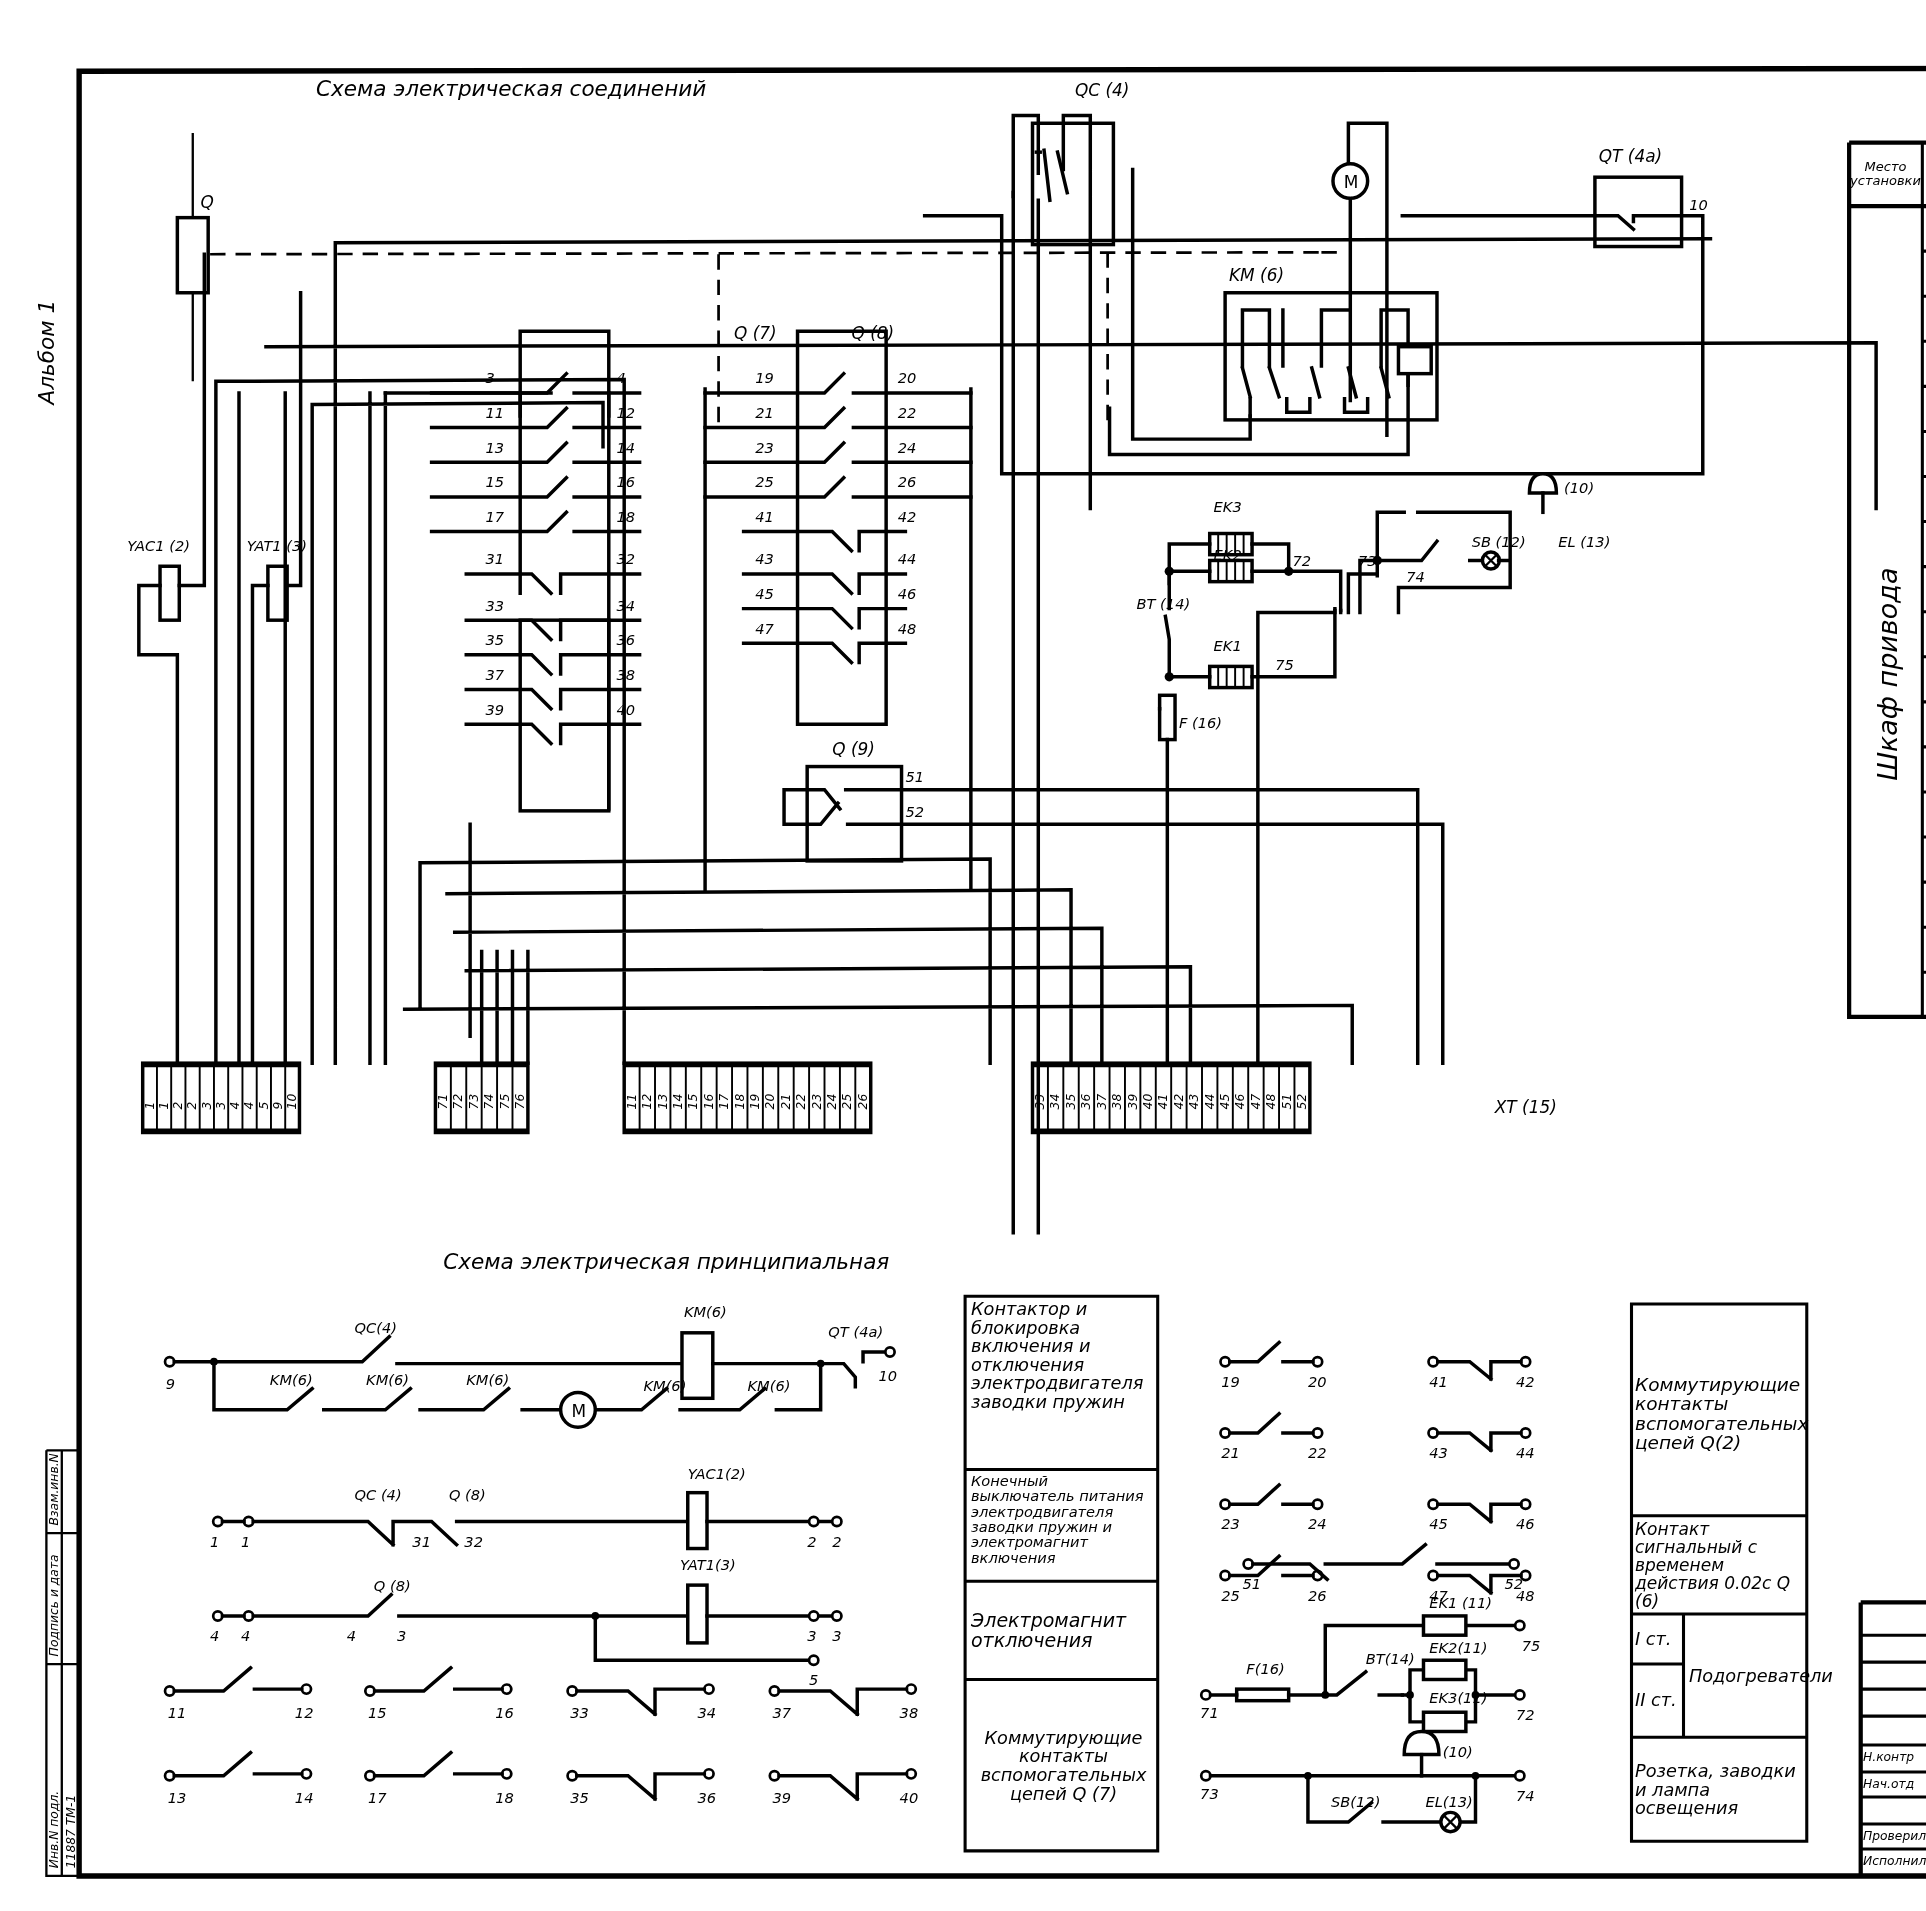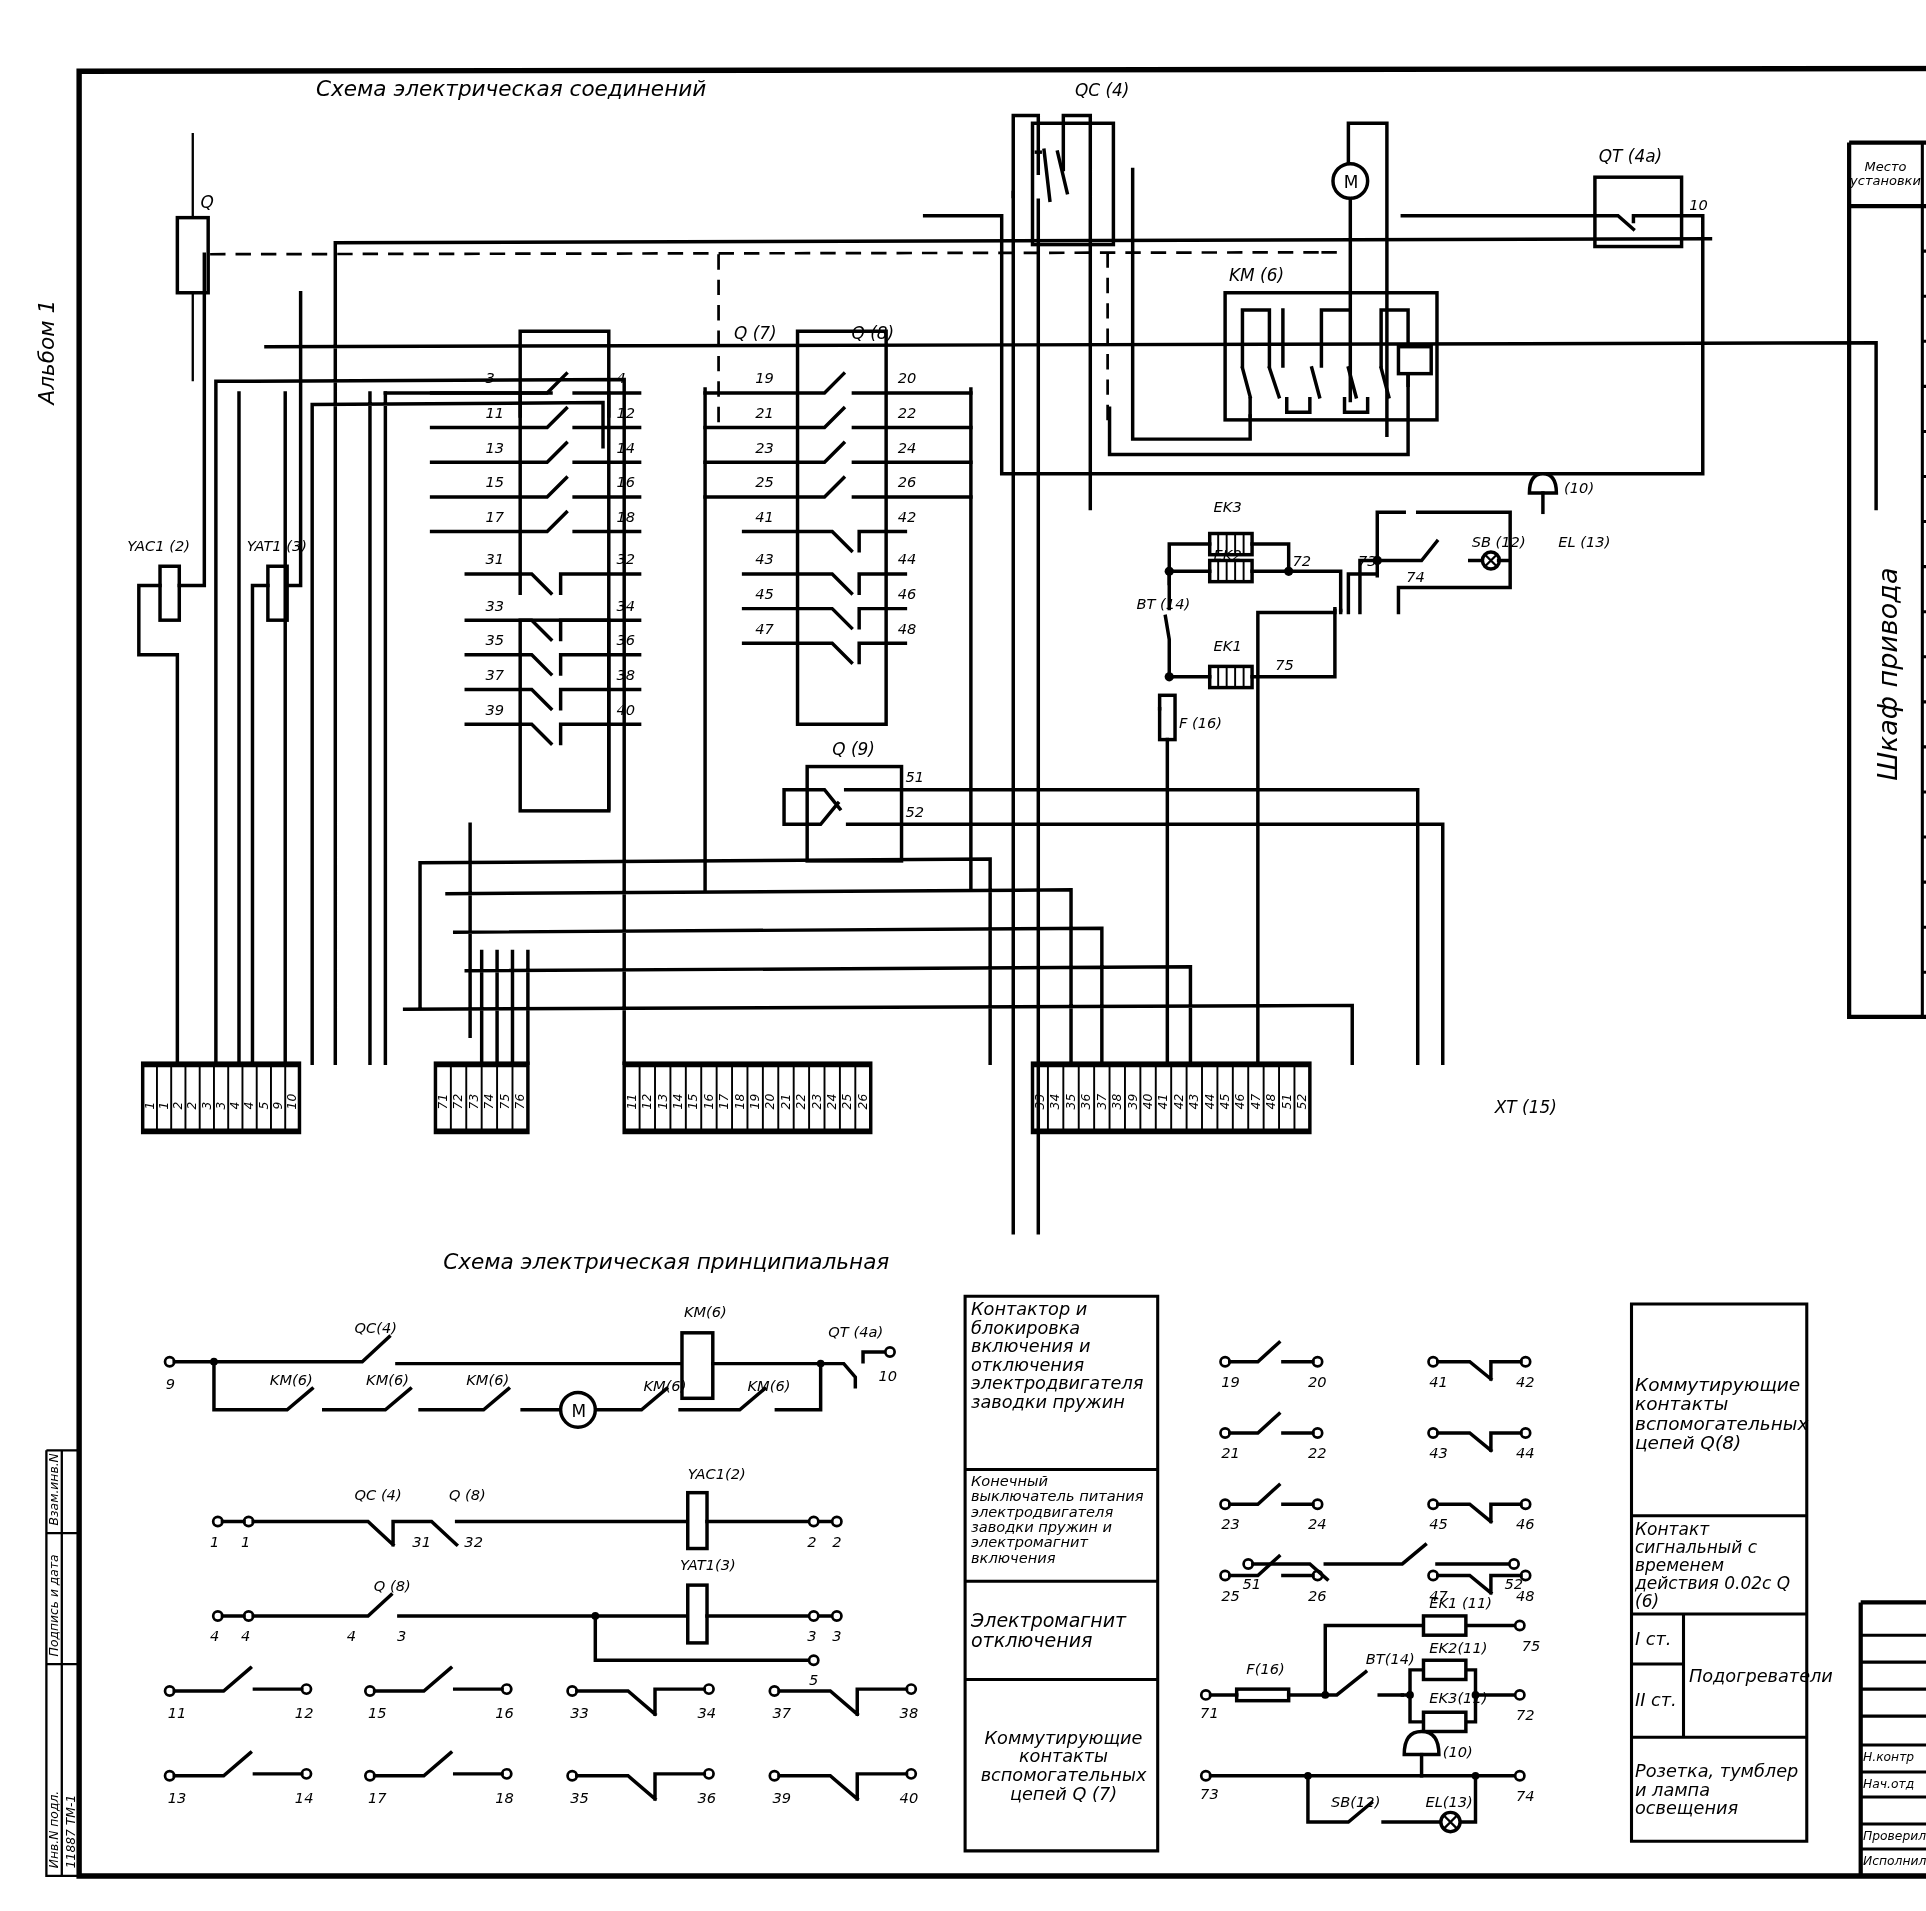--- a/index.html
+++ b/index.html
@@ -605,26 +605,26 @@
 
 <div class="cell" style="left:1857px;top:501px;width:62px;height:347px;justify-content:center;">
   <span style="display:block;transform:rotate(-90deg);white-space:nowrap;font-size:27px;">Шкаф привода</span>
 </div>
 
 <div class="cell" style="left:971px;top:1300px;width:185px;height:168px;font-size:17.7px;align-items:flex-start;">Контактор и блокировка включения и отключения электродвигателя заводки пружин</div>
 <div class="cell" style="left:971px;top:1473px;width:185px;height:106px;font-size:14.6px;align-items:flex-start;">Конечный выключатель питания электродвигателя заводки пружин и электромагнит включения</div>
 <div class="cell" style="left:971px;top:1585px;width:185px;height:92px;font-size:19px;">Электромагнит отключения</div>
 <div class="cell" style="left:971px;top:1683px;width:185px;height:166px;font-size:17.7px;text-align:center;">Коммутирующие контакты вспомогательных цепей Q (7)</div>
 
-<div class="cell" style="left:1635px;top:1317px;width:169px;height:193px;font-size:18.5px;">Коммутирующие контакты вспомогательных цепей Q(8)</div>
+<div class="cell" style="left:1635px;top:1317px;width:169px;height:193px;font-size:18.5px;">Коммутирующие контакты вспомогательных цепей Q(2)</div>
 <div class="cell" style="left:1635px;top:1520px;width:169px;height:92px;font-size:17px;">Контакт сигнальный с временем действия 0.02с Q (6)</div>
 <div class="cell" style="left:1635px;top:1618px;width:46px;height:42px;font-size:17.7px;">I ст.</div>
 <div class="cell" style="left:1635px;top:1668px;width:46px;height:65px;font-size:17.7px;">II ст.</div>
 <div class="cell" style="left:1689px;top:1618px;width:116px;height:116px;font-size:17.7px;font-style:italic;">Подогреватели</div>
-<div class="cell" style="left:1635px;top:1741px;width:169px;height:98px;font-size:17.7px;">Розетка, тумблер и лампа освещения</div>
+<div class="cell" style="left:1635px;top:1741px;width:169px;height:98px;font-size:17.7px;">Розетка, заводки и лампа освещения</div>
 
 <div id="signatures">
     <div class="cell" style="left: 1863px; top: 1745px; width: 79px; height: 25px; font-size: 12.3px;">Н.контр</div>
     <div class="cell" style="left: 1863px; top: 1772px; width: 79px; height: 25px; font-size: 12.3px;">Нач.отд</div>
     <div class="cell" style="left: 1863px; top: 1824px; width: 79px; height: 25px; font-size: 12.3px;">Проверил</div>
     <div class="cell" style="left: 1863px; top: 1849px; width: 79px; height: 25px; font-size: 12.3px;">Исполнил</div>
   </div>
 
 
 </body></html>

